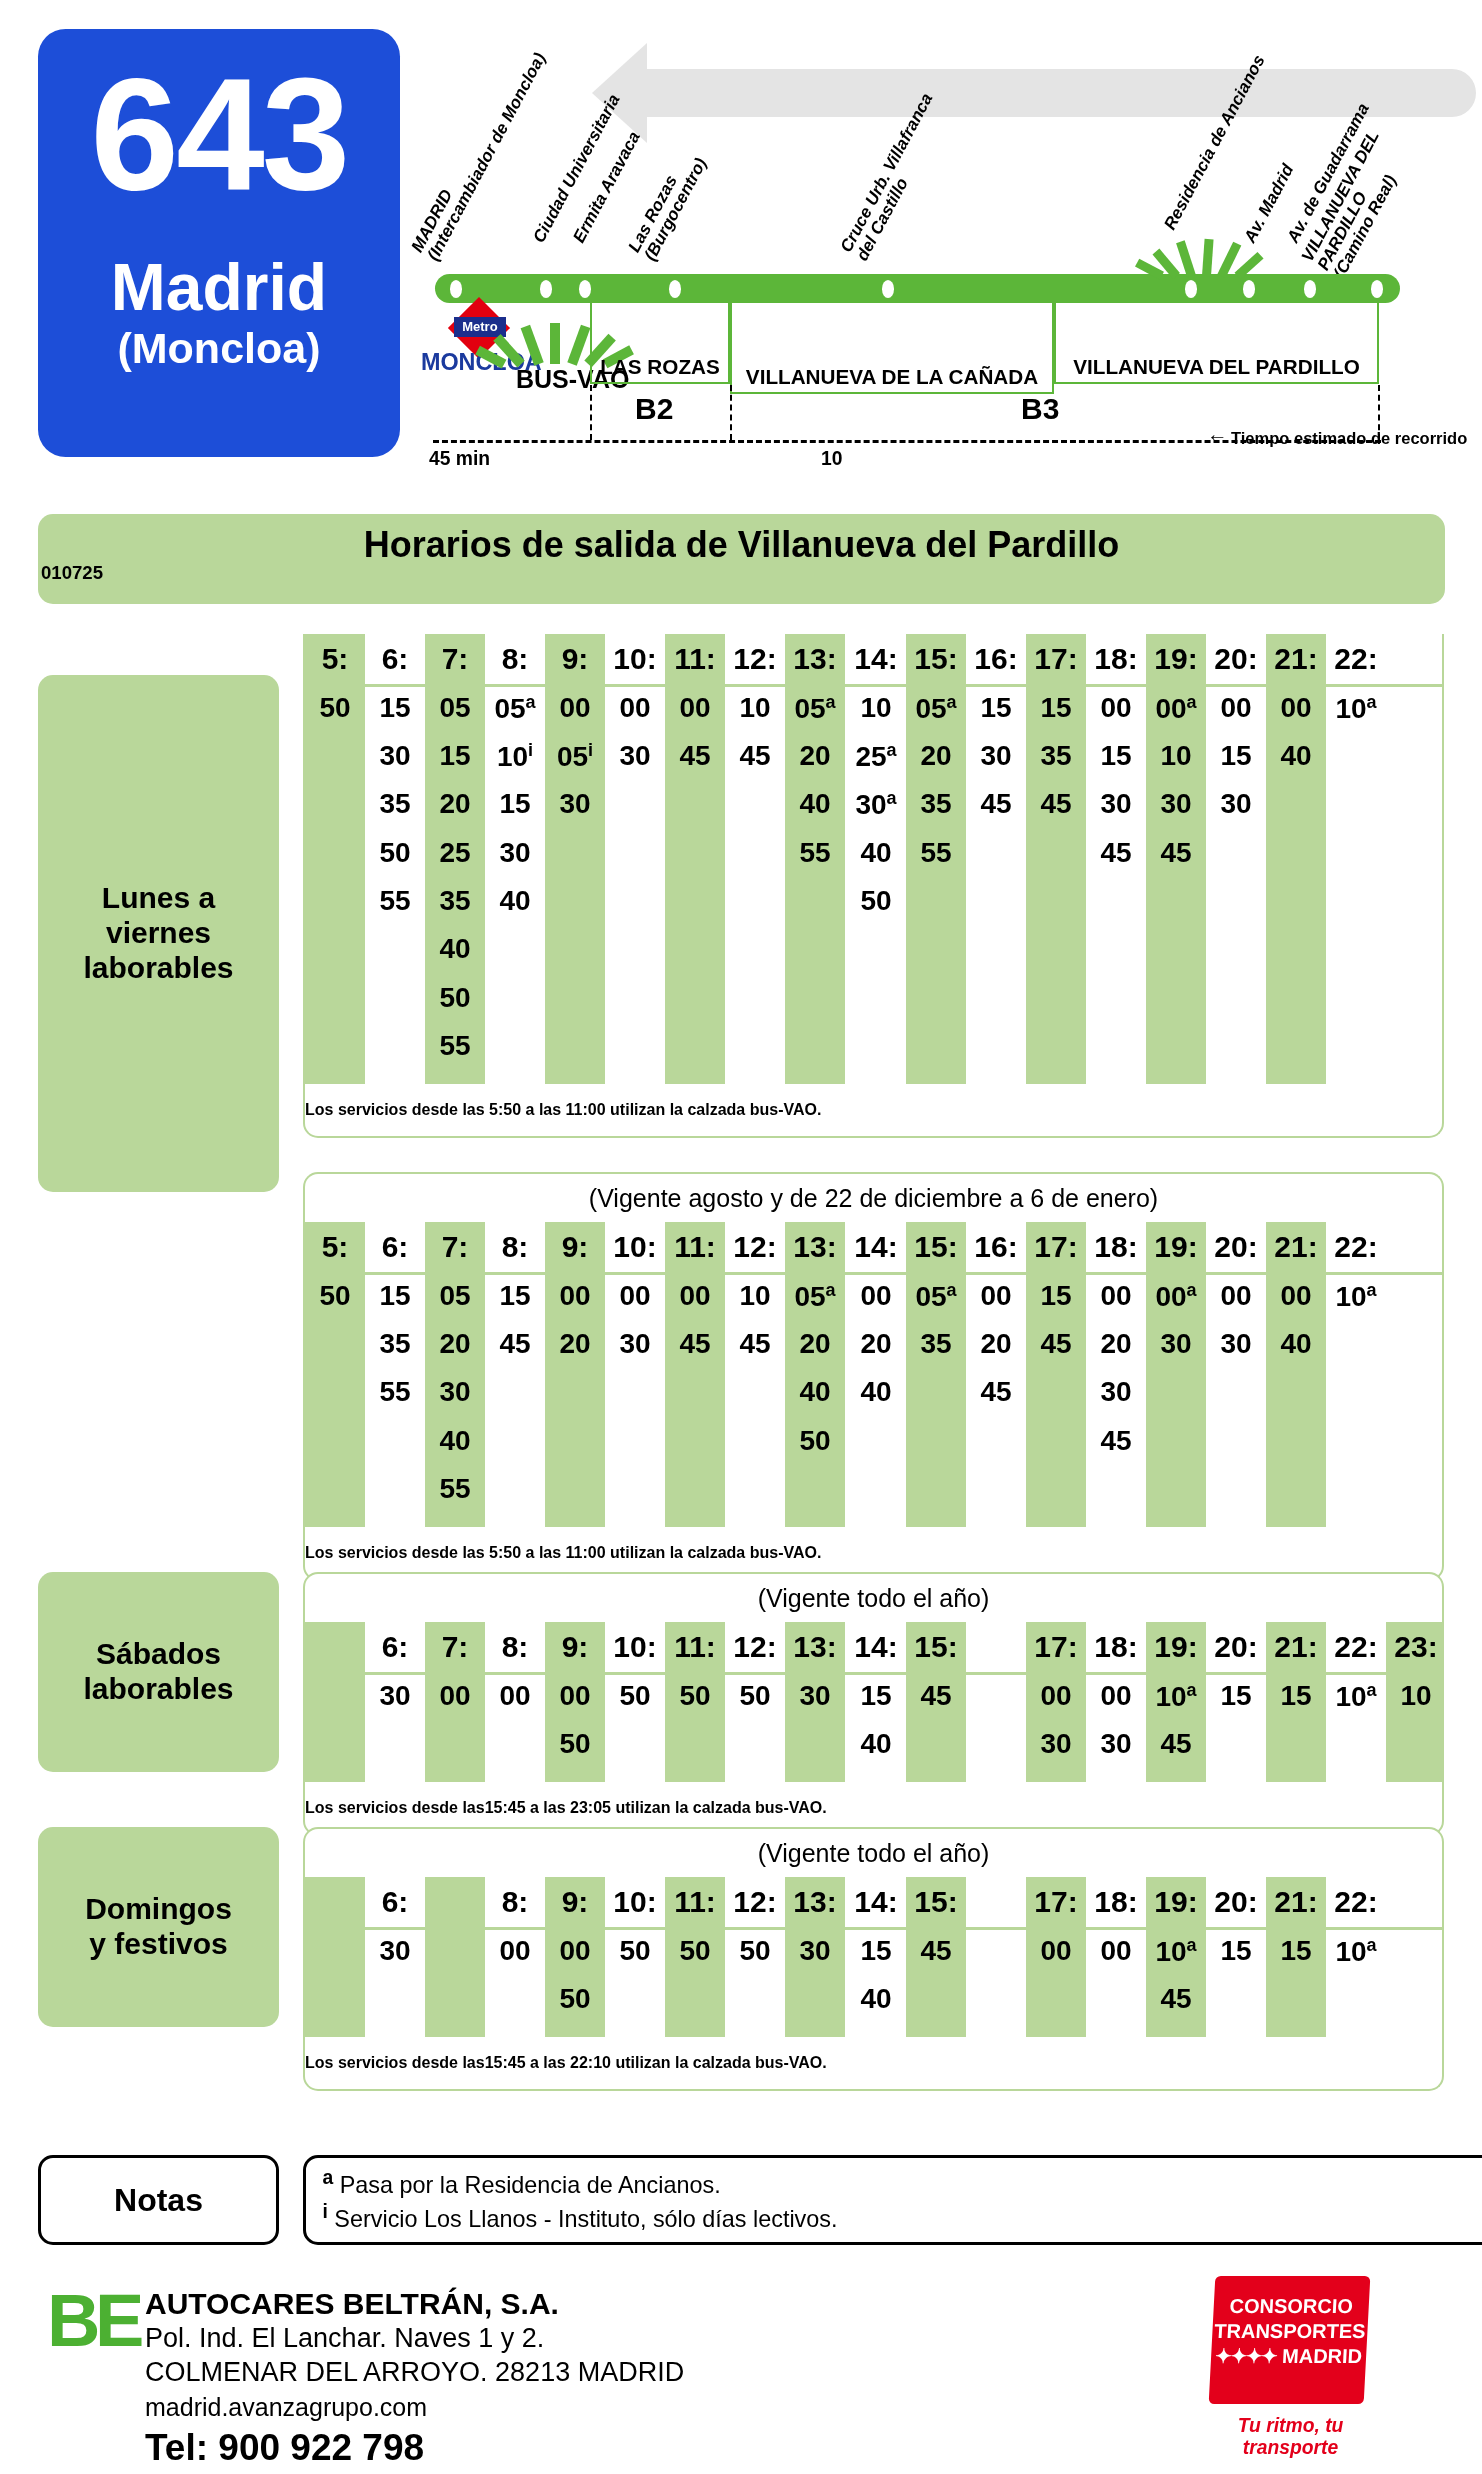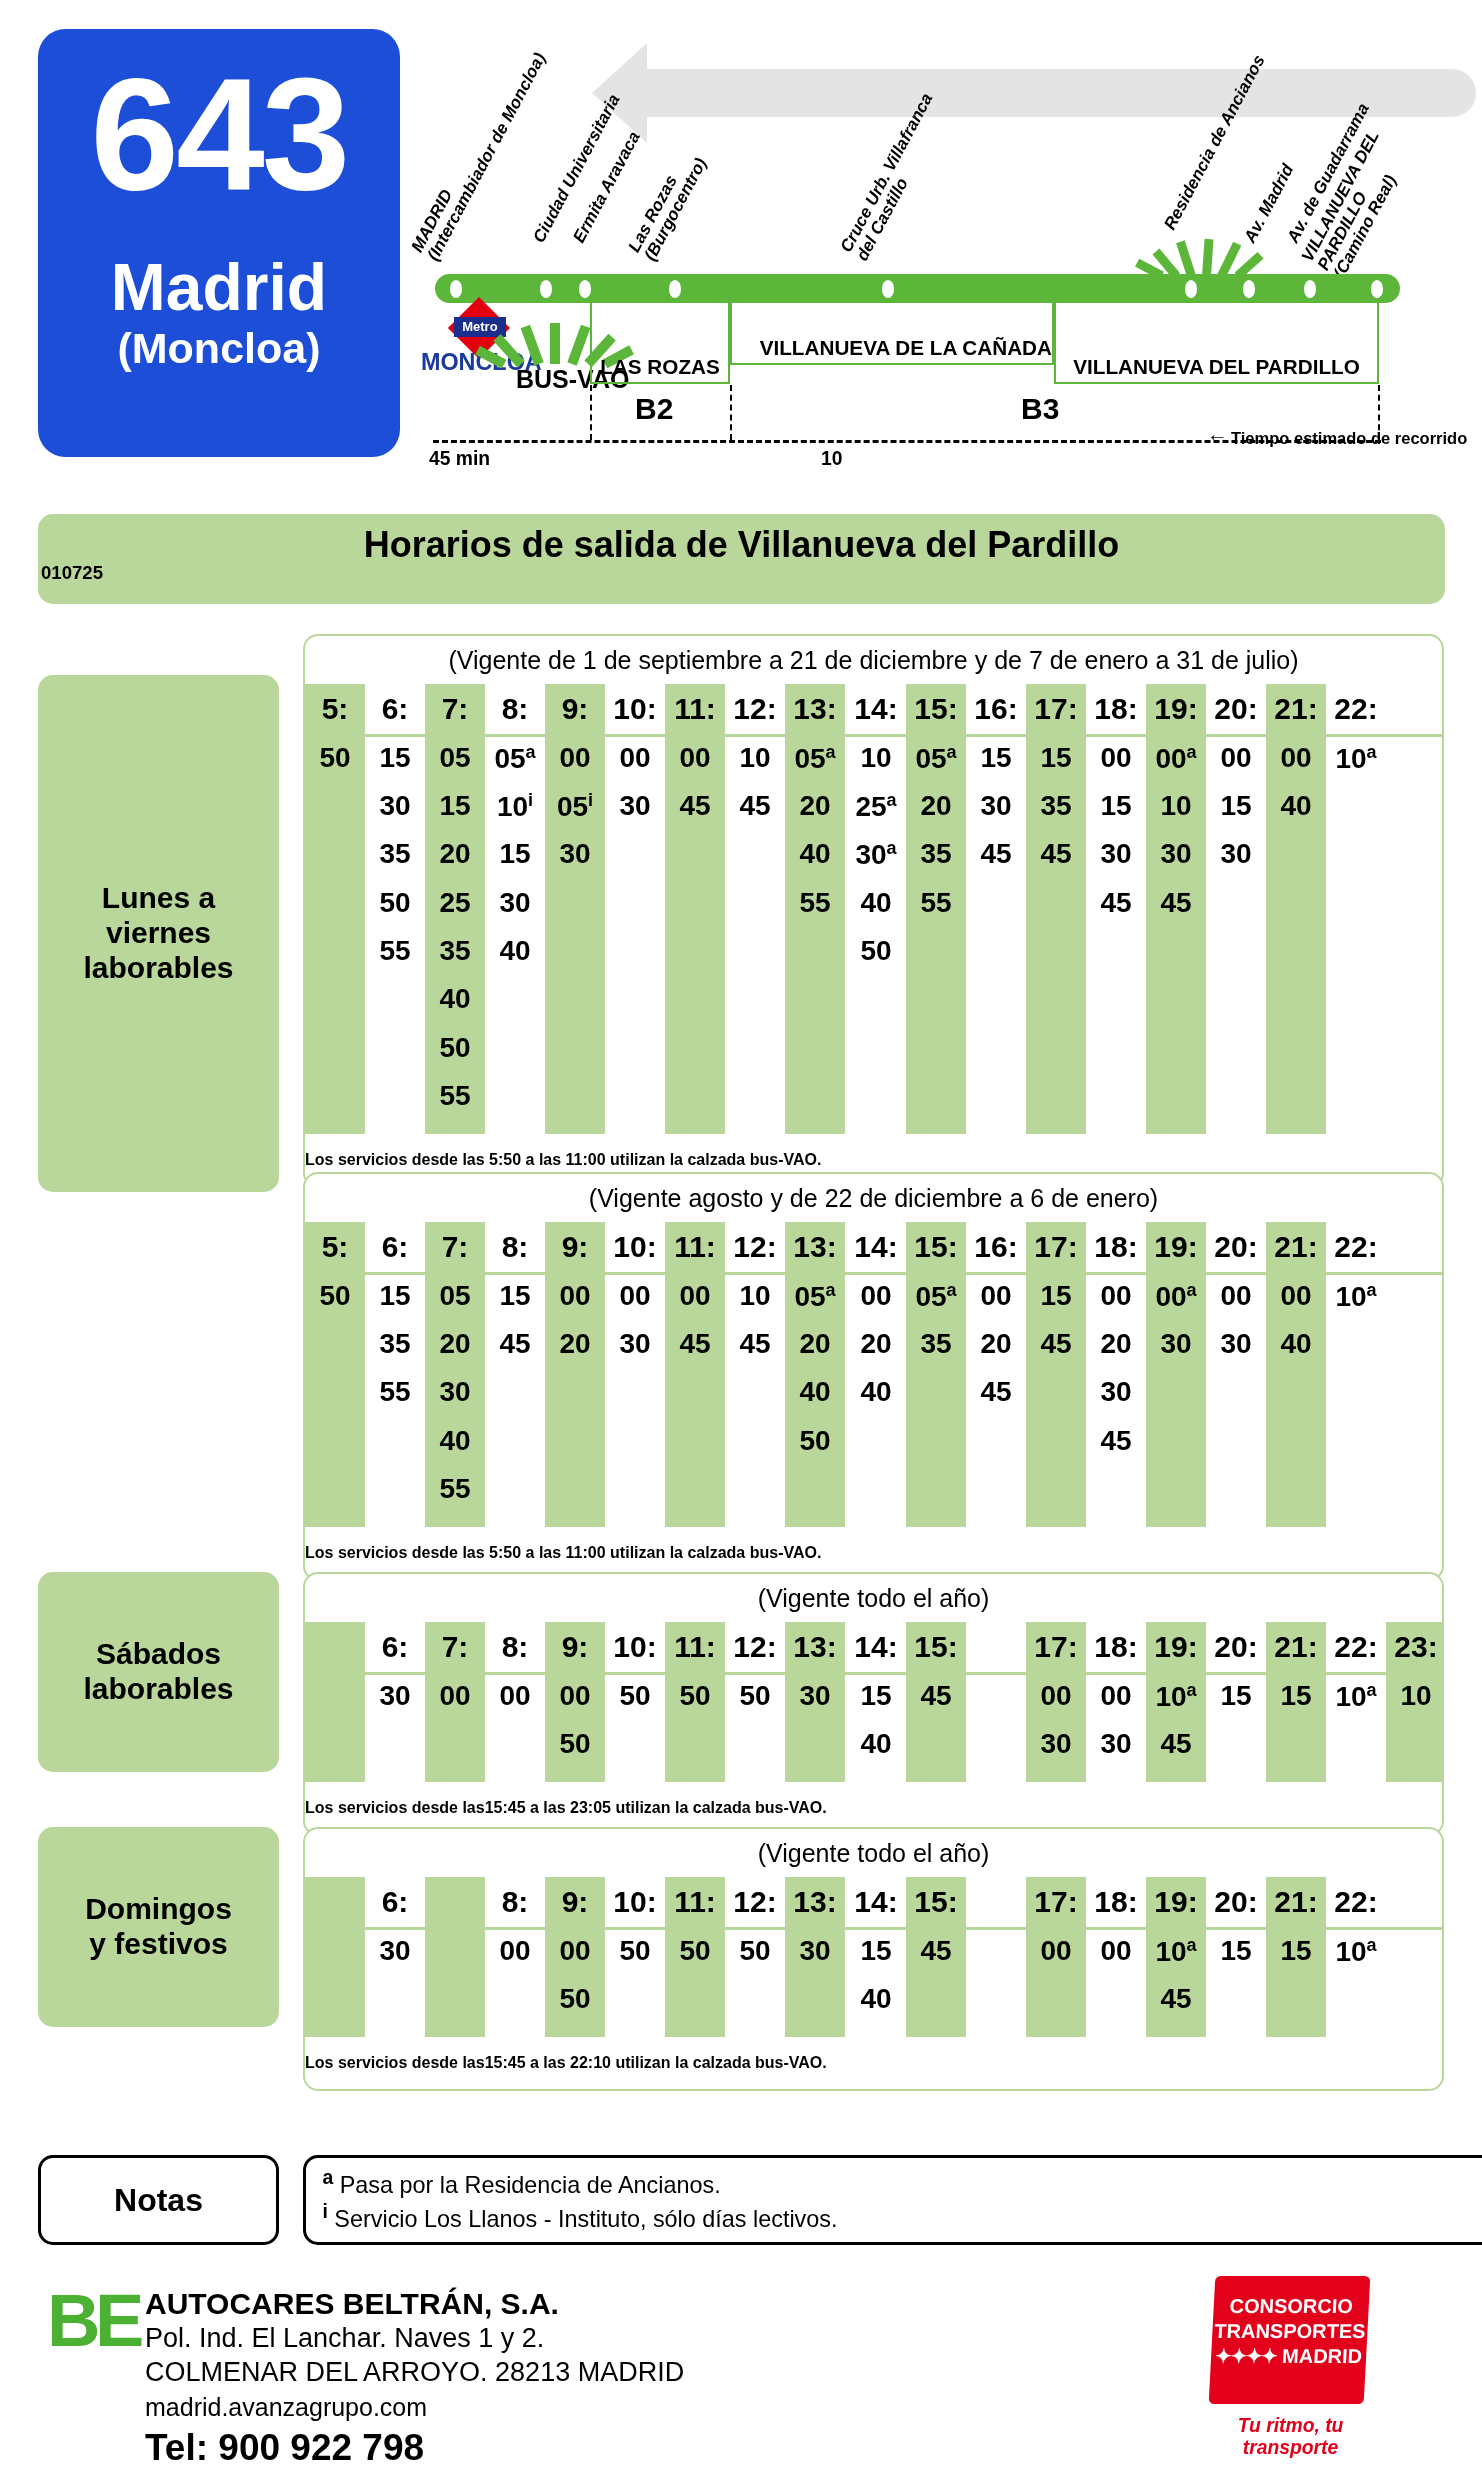--- a/index.html
+++ b/index.html
@@ -184,21 +184,21 @@
       <i style="left:18px;height:32px;transform:rotate(-40deg);"></i>
       <i style="left:33px;height:36px;transform:rotate(-18deg);"></i>
       <i style="left:48px;height:37px;transform:rotate(4deg);"></i>
       <i style="left:63px;height:36px;transform:rotate(26deg);"></i>
       <i style="left:79px;height:31px;transform:rotate(48deg);"></i>
     </div>
 
     <div class="zonebox" style="left:176px;top:303px;width:140px;height:81px;">
       <span>LAS ROZAS</span>
     </div>
-    <div class="zonebox" style="left:316px;top:303px;width:324px;height:62px;text-align:right;">
+    <div class="zonebox" style="left:316px;top:303px;width:324px;height:91px;">
       <span>VILLANUEVA DE LA CAÑADA</span>
     </div>
     <div class="zonebox" style="left:640px;top:303px;width:325px;height:81px;">
       <span>VILLANUEVA DEL PARDILLO</span>
     </div>
 
     <div class="dashv" style="left:176px;top:385px;height:55px;"></div>
     <div class="dashv" style="left:316px;top:385px;height:55px;"></div>
     <div class="dashv" style="left:964px;top:385px;height:55px;"></div>
     <div class="dashh" style="left:19.3px;top:440px;width:948px;"></div>
@@ -221,21 +221,20 @@
 <div class="daylabel" id="dl-weekday" style="left: 38px; top: 641px; width: 241px; height: 517px; white-space: pre-line;">Lunes a
 viernes
 laborables</div>
 <div class="daylabel" id="dl-saturday" style="left: 38px; top: 1538px; width: 241px; height: 200px; white-space: pre-line;">Sábados
 laborables</div>
 <div class="daylabel" id="dl-sunday" style="left: 38px; top: 1793px; width: 241px; height: 200px; white-space: pre-line;">Domingos
 y festivos</div>
 
 <div id="blocks-root">
     <div class="block" style="left: 303px; top: 634px; width: 1141px;">
-      <div class="validity">(Vigente de 1 de septiembre a 21 de diciembre y de 7 de enero a 31 de julio)</div>
       <div class="grid" style="height: 450px;">
         <div class="col shade" style="left: 0px; width: 60px;">
           <div class="hdr">5:</div>
           <div class="cell" style="top: 58px;">50</div>
         </div>
         <div class="col" style="left: 60px; width: 60px;">
           <div class="hdr">6:</div>
           <div class="cell" style="top: 58px;">15</div>
           <div class="cell" style="top: 106px;">30</div>
           <div class="cell" style="top: 154px;">35</div>

